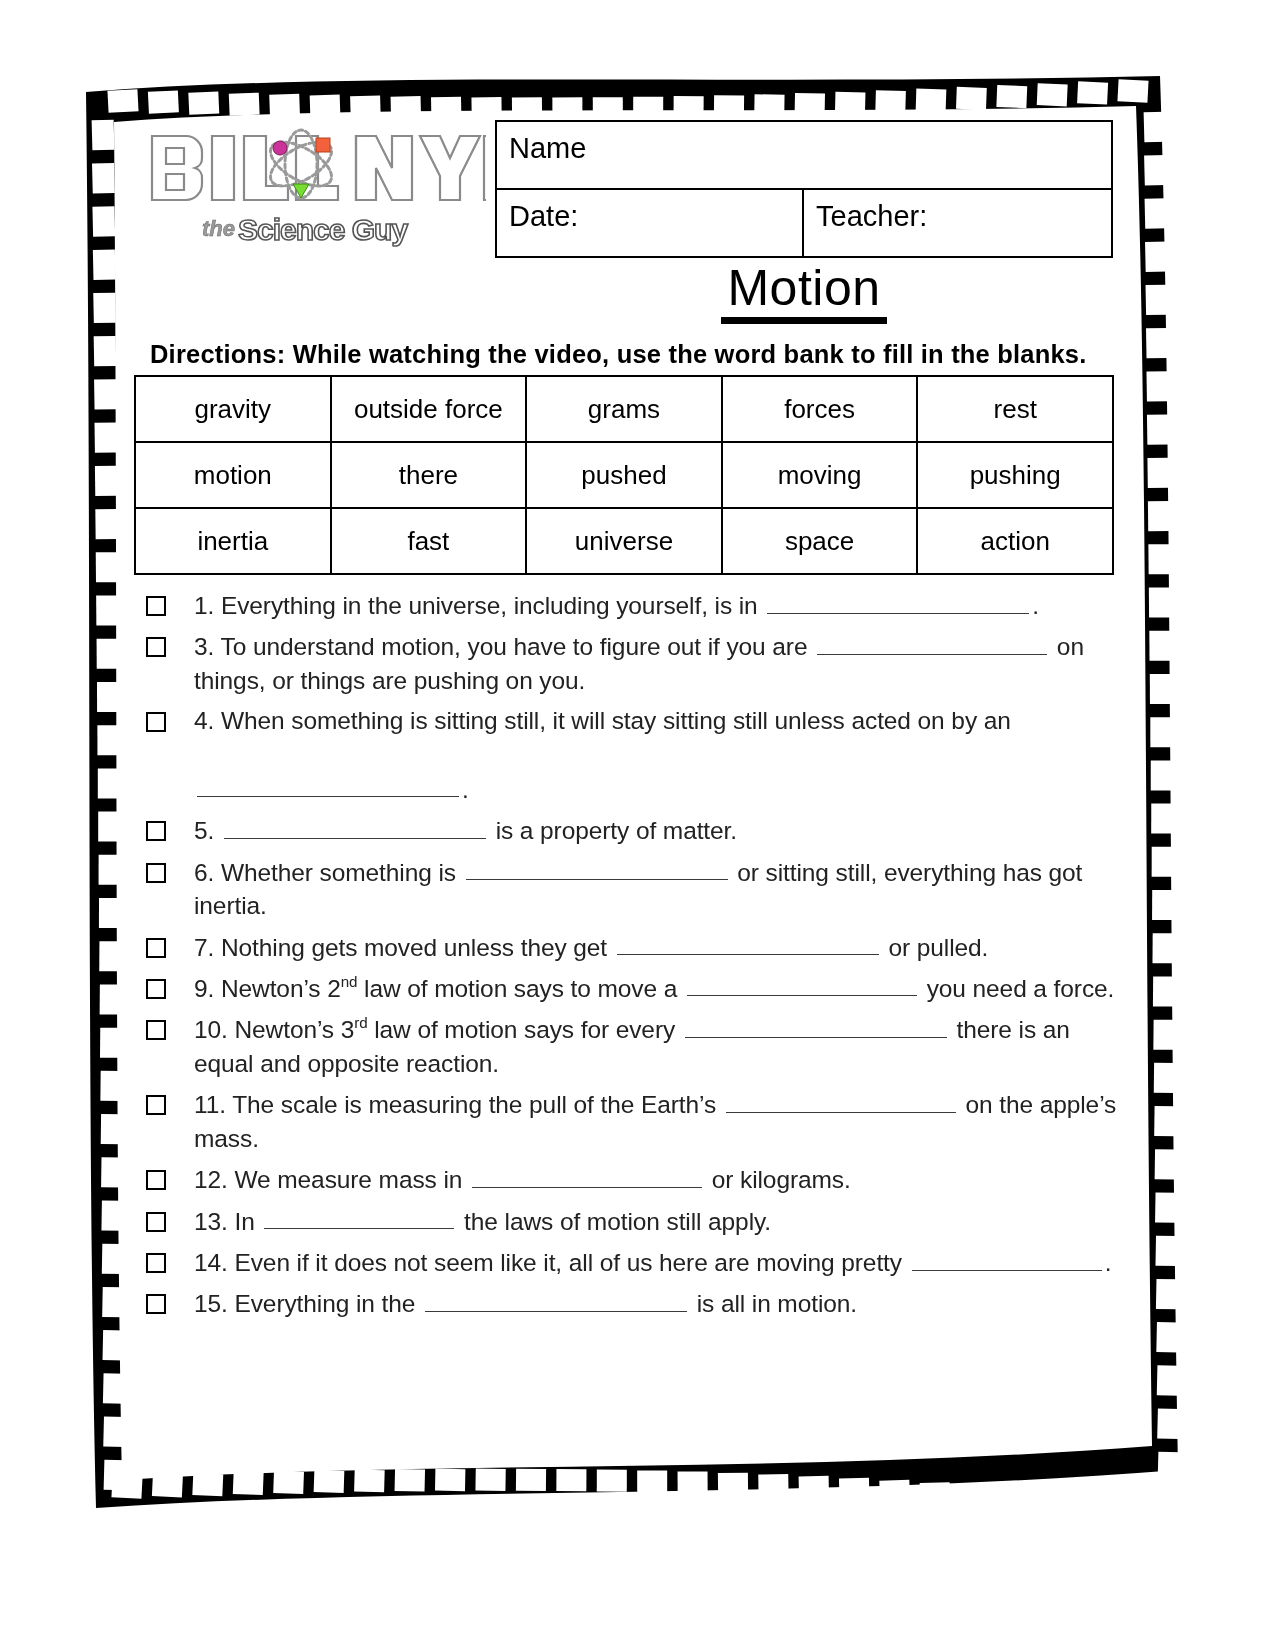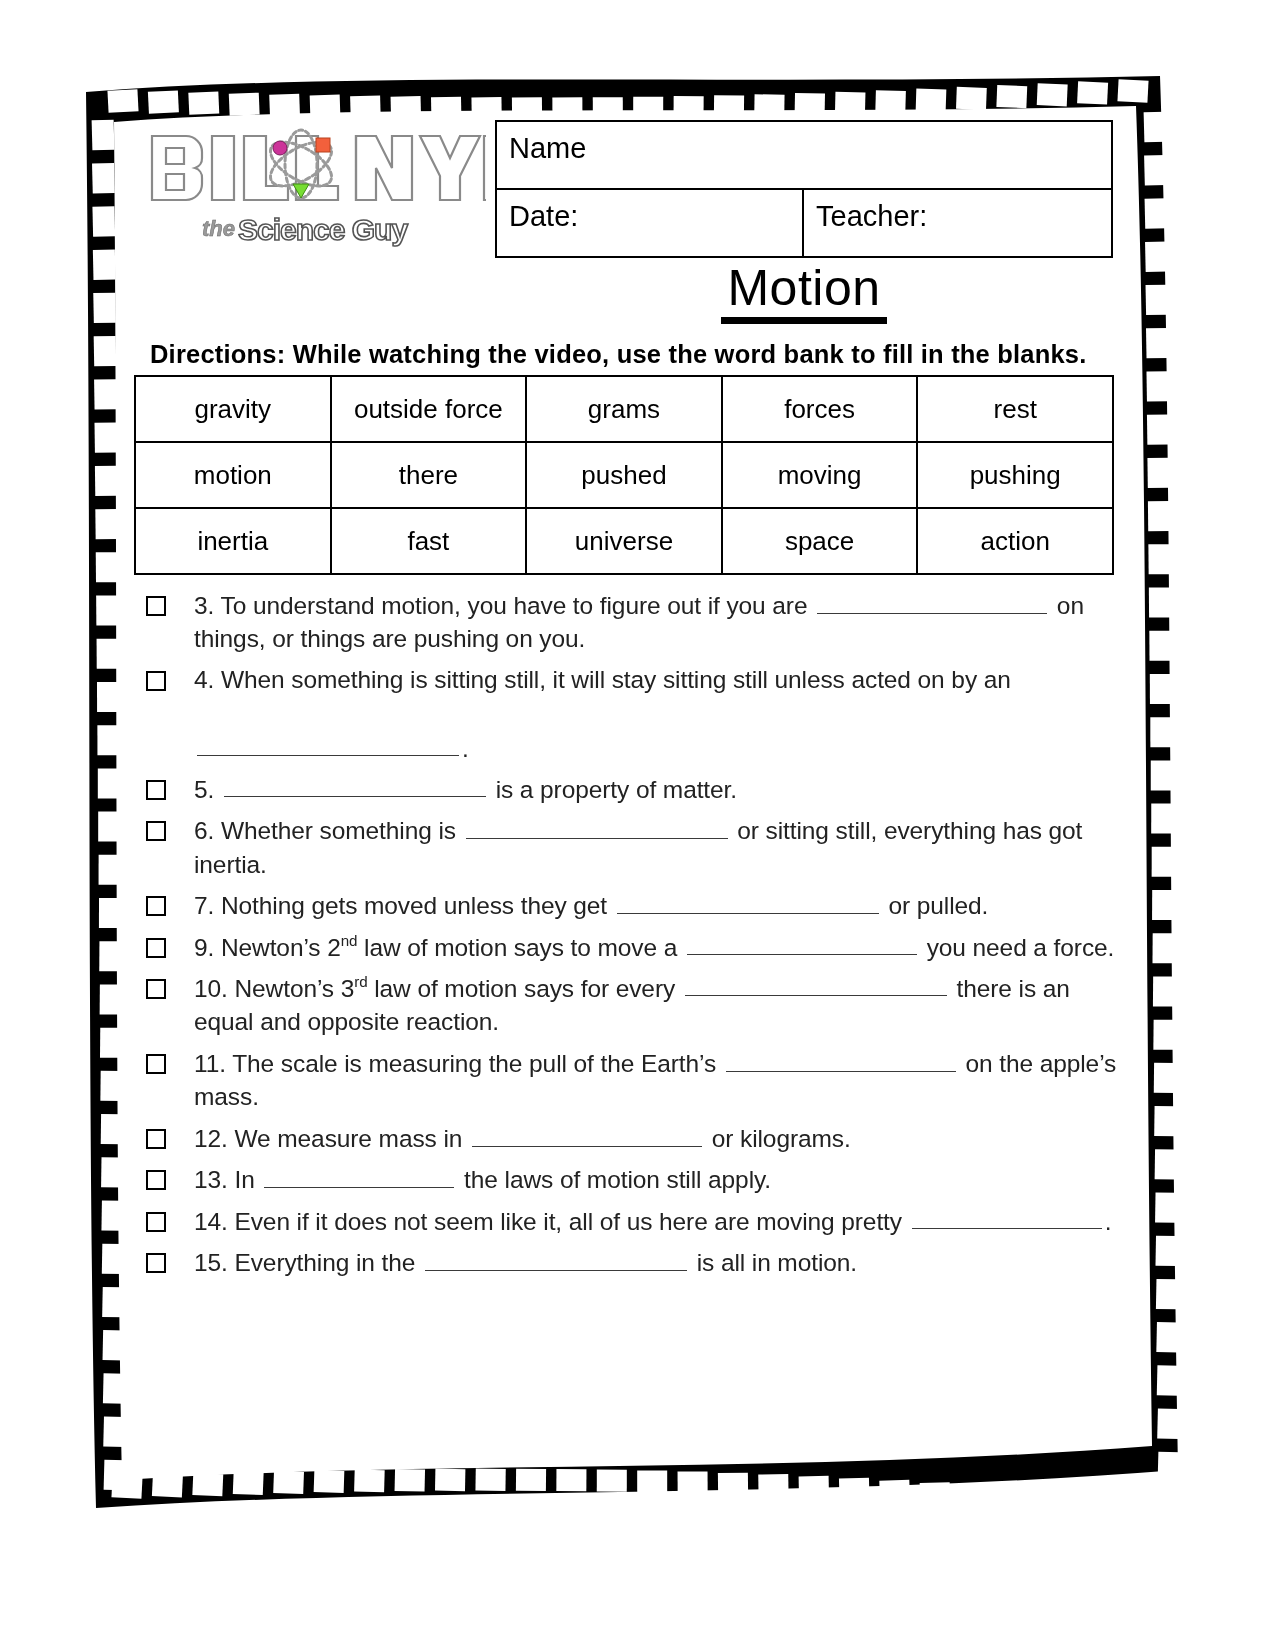--- a/index.html
+++ b/index.html
@@ -397,20 +397,24 @@
           <td>universe</td>
           <td>space</td>
           <td>action</td>
         </tr>
       </tbody>
   </table>
 
   <div class="questions" id="questions-list">
       <div class="q-item">
         <div class="q-check"></div>
+        <div class="q-text">1. Everything in the universe, including yourself, is in <span class="blank b-xl"></span>.</div>
+      </div>
+      <div class="q-item">
+        <div class="q-check"></div>
         <div class="q-text">3. To understand motion, you have to figure out if you are <span class="blank b-lg"></span> on things, or things are pushing on you.</div>
       </div>
       <div class="q-item">
         <div class="q-check"></div>
         <div class="q-text">4. When something is sitting still, it will stay sitting still unless acted on by an <span class="br-hard"></span><br><span class="blank b-xl"></span>.</div>
       </div>
       <div class="q-item">
         <div class="q-check"></div>
         <div class="q-text">5. <span class="blank b-xl"></span> is a property of matter.</div>
       </div>

